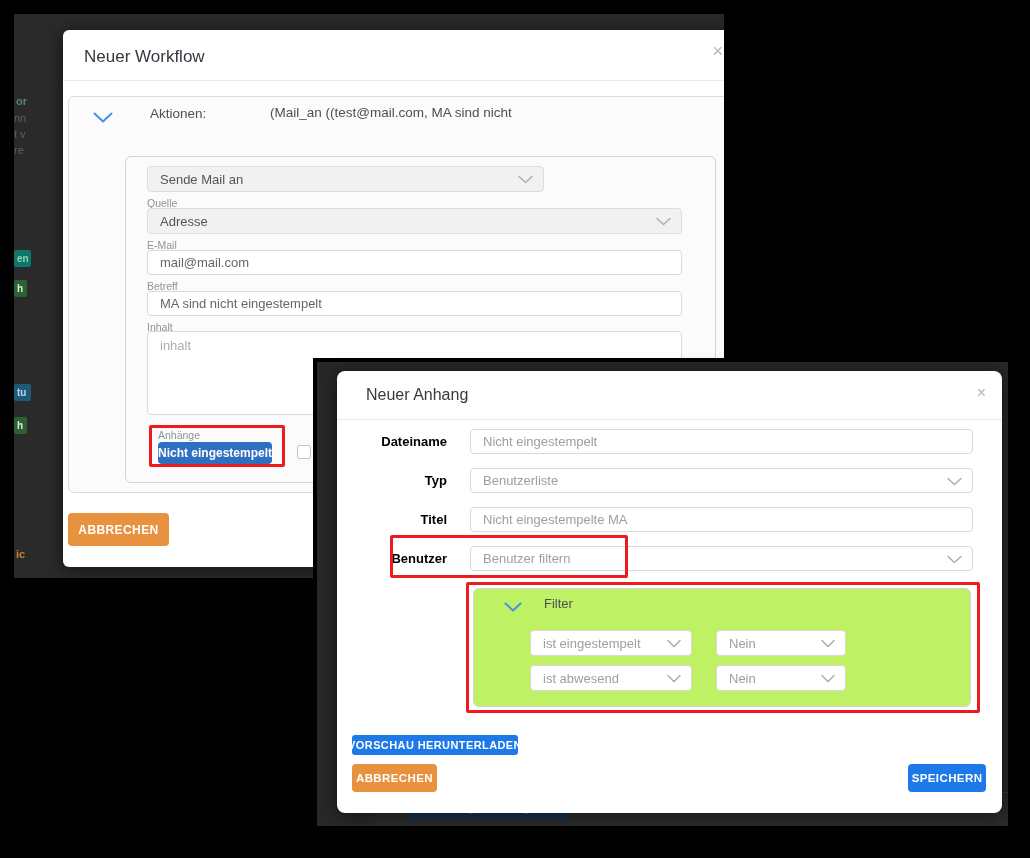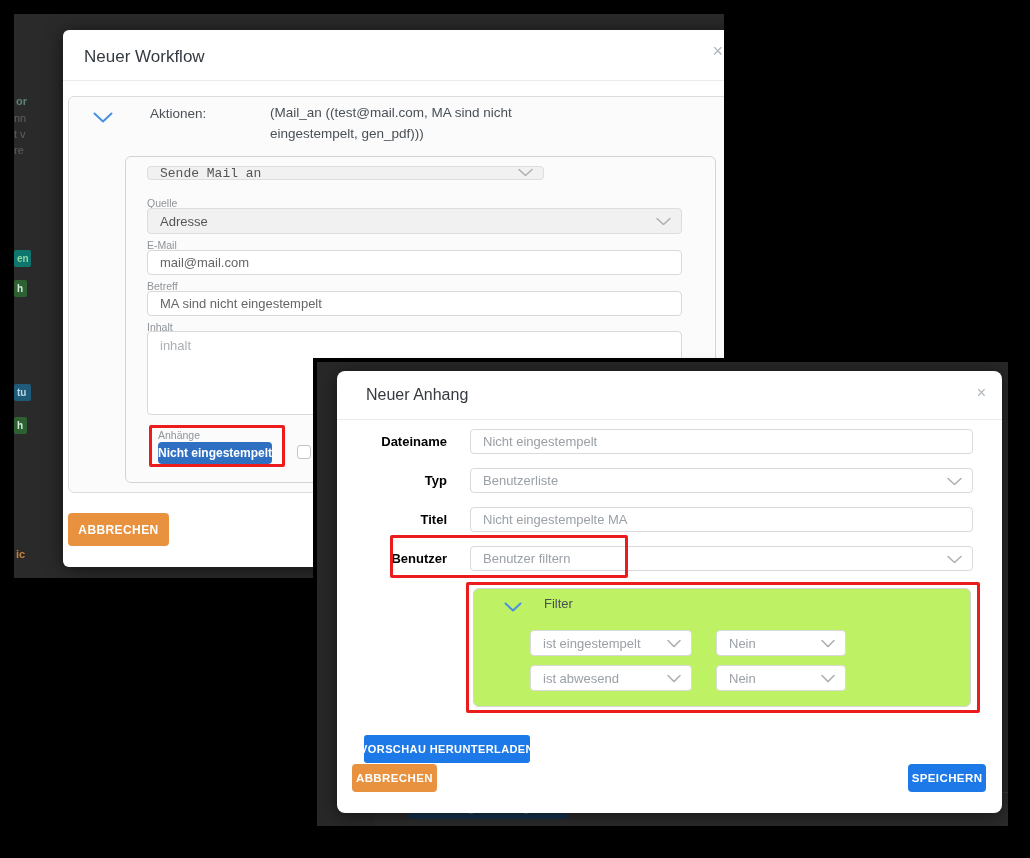--- a/index.html
+++ b/index.html
@@ -83,26 +83,25 @@
 
       <div class="panel" style="left:5px;top:66px;width:662px;height:397px;">
         <span class="abs" style="left:24px;top:12px;">
           <svg width="20" height="11" viewBox="0 0 20 11">
               <path d="M1.5 1.5 L10 9.5 L18.5 1.5" fill="none" stroke="#4a90e2" stroke-width="2" stroke-linecap="round" stroke-linejoin="round"></path>
             </svg>
         </span>
         <span class="abs" style="left:81px;top:9px;font-size:13.5px;color:#495057;">Aktionen:</span>
         <div class="val-2line" style="left:201px;top:5px;">
           <div>(Mail_an ((test@mail.com, MA sind nicht</div>
-          <div>eingestempelt, gen_pdf)))</div>
         </div>
 
         <div class="panel panel2" style="left:56px;top:59px;width:591px;height:327px;">
 
-          <div class="field field-gray" style="left:21px;top:9px;width:397px;height:14px;font-family:Liberation Mono, monospace;">
+          <div class="field field-gray" style="left:21px;top:9px;width:397px;height:26px;">
             <span>Sende Mail an</span>
             <span class="chev">
               <svg width="15" height="8" viewBox="0 0 15 8">
                   <path d="M1 1 L7.5 7 L14 1" fill="none" stroke="#b0b0b0" stroke-width="1.6" stroke-linecap="round"></path>
                 </svg>
             </span>
           </div>
 
           <span class="mini-label" style="left:21px;top:40px;">Quelle</span>
           <div class="field field-gray" style="left:21px;top:51px;width:535px;height:26px;">
@@ -221,19 +220,19 @@
         <div class="field field-ph" style="left:242px;top:76px;width:130px;height:26px;">
           <span>Nein</span>
           <span class="chev">
             <svg width="14" height="8" viewBox="0 0 14 8">
                 <path d="M1 1 L7 7 L13 1" fill="none" stroke="#b0b0b0" stroke-width="1.6" stroke-linecap="round"></path>
               </svg>
           </span>
         </div>
       </div>
 
-      <div class="btn btn-blue" style="left:15px;top:364px;width:166px;height:28px;font-size:11px;border-radius:3px;margin-left:12px;">VORSCHAU HERUNTERLADEN</div>
+      <div class="btn btn-blue" style="left:15px;top:364px;width:166px;height:20px;font-size:11px;border-radius:3px;">VORSCHAU HERUNTERLADEN</div>
       <div class="btn btn-orange" style="left:15px;top:393px;width:85px;height:28px;font-size:11.5px;">ABBRECHEN</div>
       <div class="btn btn-blue" style="left:571px;top:393px;width:78px;height:28px;font-size:11.5px;">SPEICHERN</div>
     </div>
   </div>
 
 </div>
 
 </body></html>

